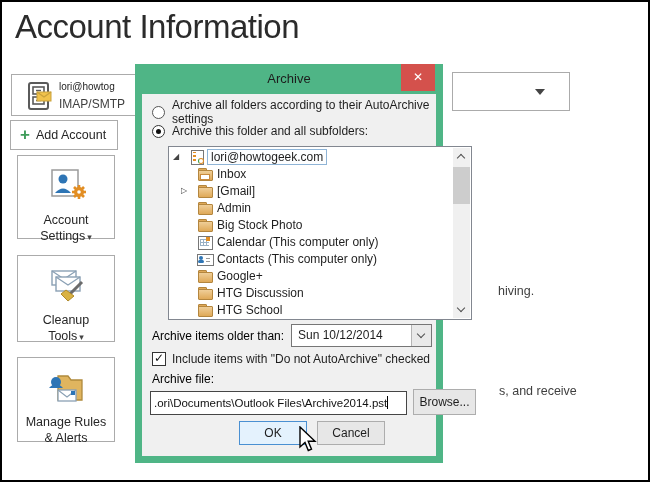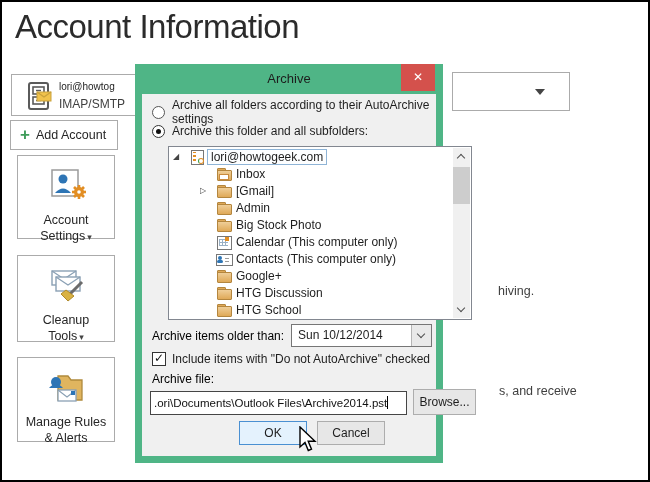--- a/index.html
+++ b/index.html
@@ -33,21 +33,21 @@
   .dlg-content{position:absolute;left:7px;right:7px;top:30px;bottom:7px;background:var(--dialog-bg);}
 
   .radio-row{position:absolute;left:10px;display:flex;align-items:center;gap:7px;font-size:12px;color:#1e1e1e;height:16px;}
   #radio1{top:10px;} #radio2{top:29px;}
   .radio{width:13px;height:13px;border:1px solid #555;border-radius:50%;background:#fff;position:relative;flex:none;}
   .radio.on{border-color:#333;}
   .radio.on::after{content:"";position:absolute;left:3px;top:3px;width:5px;height:5px;border-radius:50%;background:#111;}
 
   .tree{position:absolute;left:26px;top:52px;width:304px;height:174px;background:#fff;border:1px solid #828790;overflow:hidden;}
   .trows{position:absolute;left:0;top:1px;right:18px;bottom:0;overflow:hidden;}
-  .trow{display:flex;align-items:center;height:17px;padding-left:31px;font-size:12px;color:#1e1e1e;white-space:nowrap;}
+  .trow{display:flex;align-items:center;height:17px;padding-left:12px;font-size:12px;color:#1e1e1e;white-space:nowrap;}
   .trow.root{padding-left:4px;}
   .tw{width:14px;flex:none;font-size:8px;color:#444;line-height:17px;}
   .tlabel{margin-left:4px;text-align:right;}
   .tlabel.sel{border:1px solid #8fb4d6;background:#fdfeff;padding:0 3px;margin-left:2px;}
   .ticon{width:16px;height:14px;position:relative;flex:none;margin-left:2px;}
   .ticon::before,.ticon::after,.ticon .badge{position:absolute;content:"";}
   .ticon-folder::after,.ticon-inbox::after{left:1px;top:3px;width:13px;height:9px;background:linear-gradient(#efce98,var(--folder-tan));border:1px solid #b4863e;border-radius:1px;}
   .ticon-folder::before,.ticon-inbox::before{left:1px;top:1px;width:7px;height:4px;background:var(--folder-tan);border:1px solid #b4863e;border-radius:1px;}
   .ticon-inbox .badge{left:3px;top:7px;width:10px;height:6px;background:#fff;border:1px solid #c98a3e;z-index:2;}
   .ticon-calendar::after{left:1px;top:1px;width:13px;height:12px;background:#fff;border:1px solid #777;}

